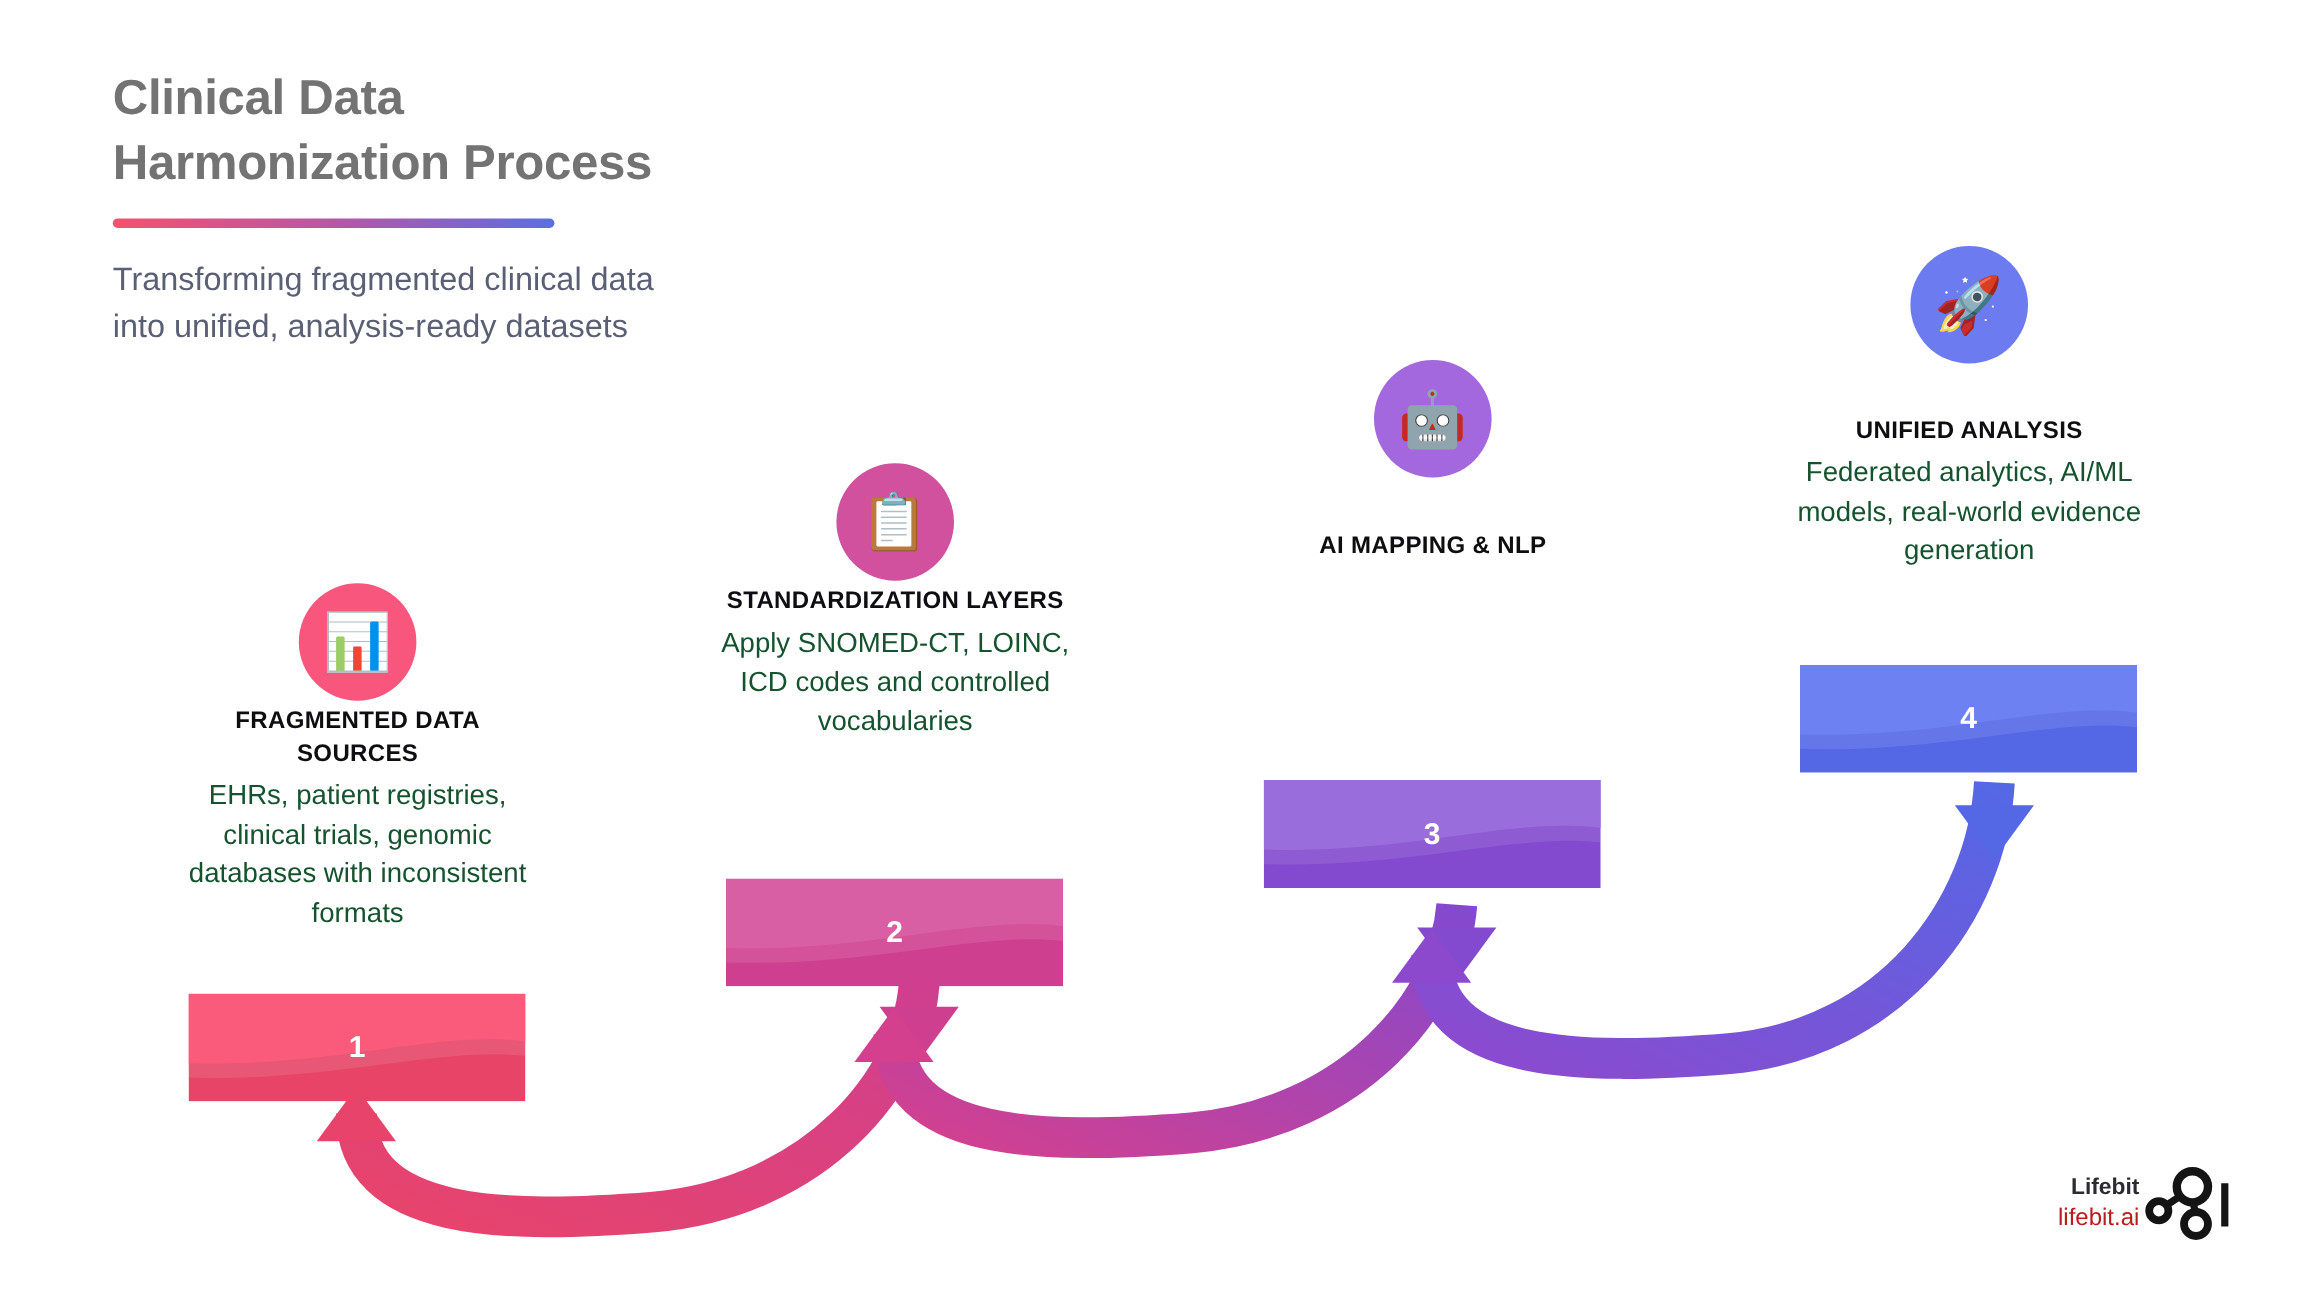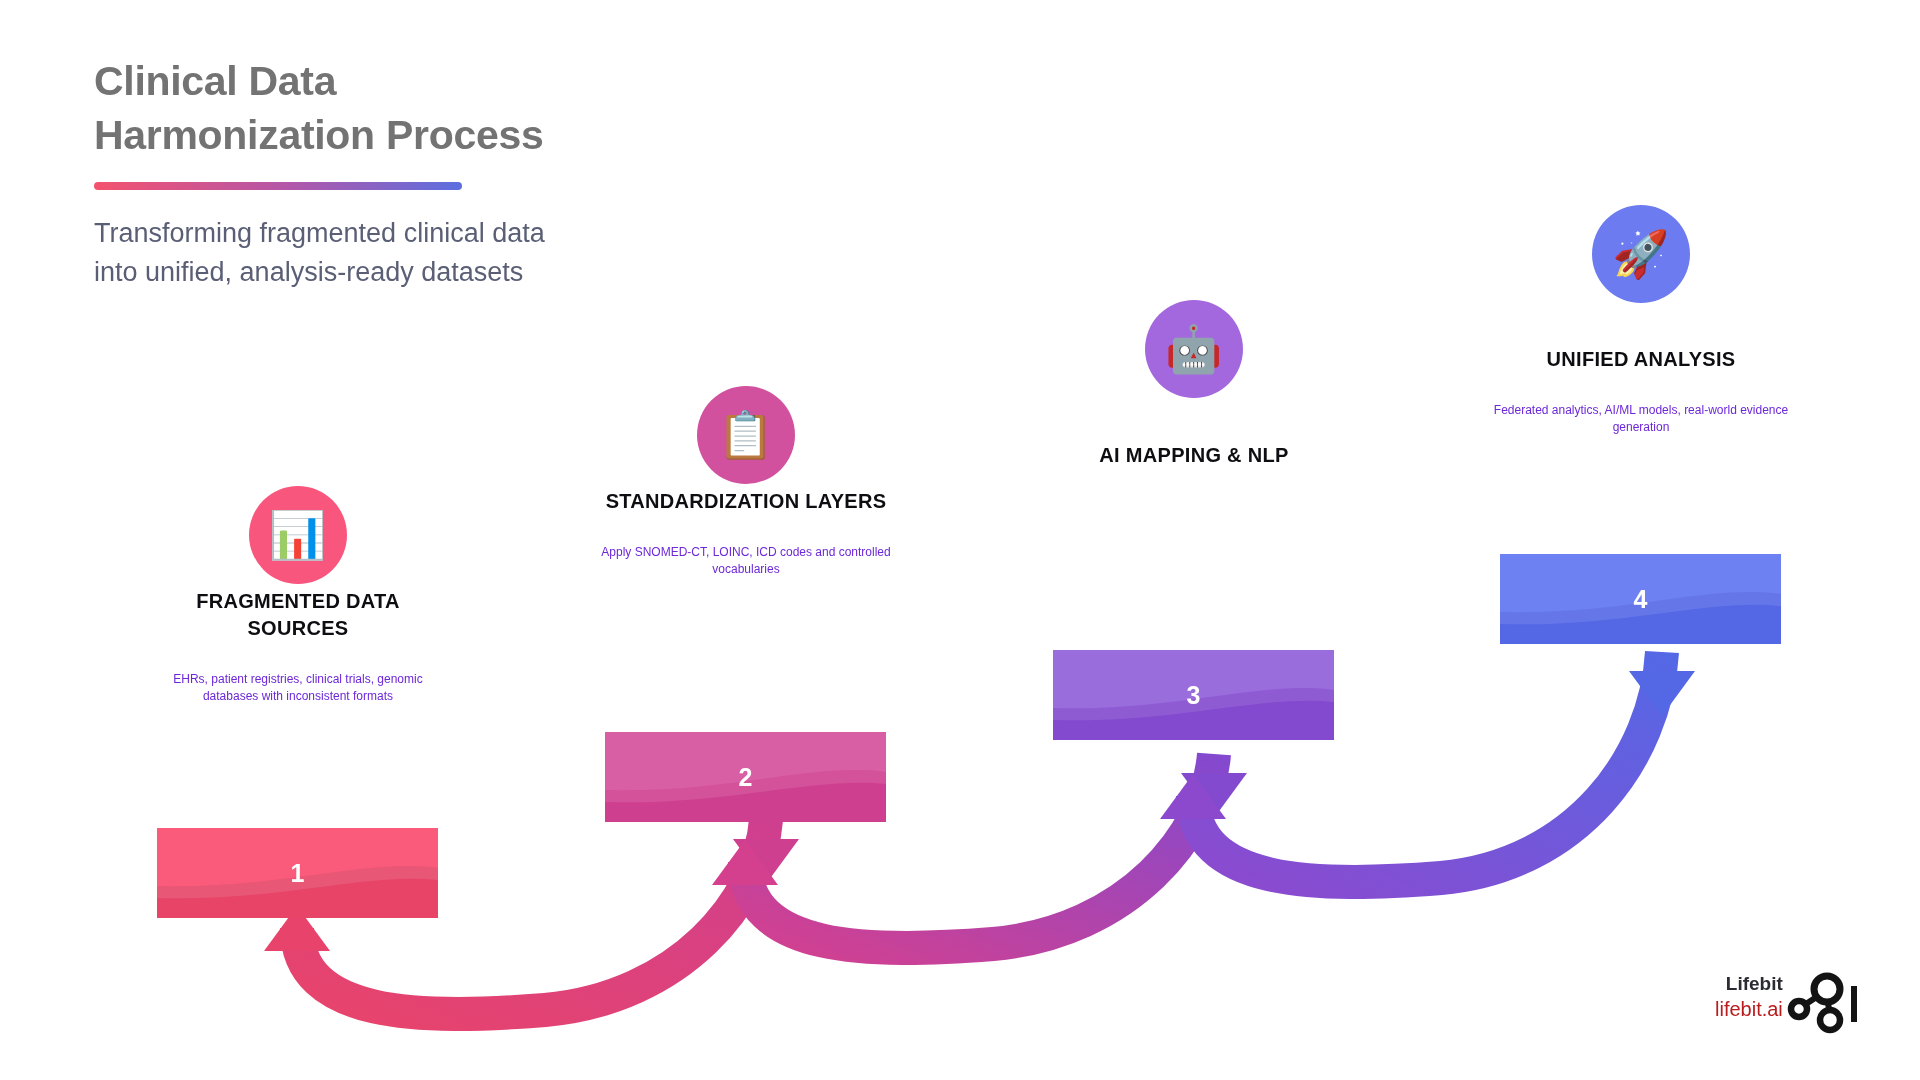--- a/index.html
+++ b/index.html
@@ -85,24 +85,24 @@
     text-align: center;
   }
   .step-title {
     font-size: 20px;
     font-weight: bold;
     color: #0e0e12;
     letter-spacing: 0.3px;
     line-height: 1.35;
   }
   .step-desc {
-    margin-top: 29px;
-    font-size: 12px;
+    margin-top: 4px;
+    font-size: 23px;
     line-height: 1.42;
-    color: #6d28d9;
+    color: #14532d;
   }
 
   
   .step-block {
     position: absolute;
     width: 281px;
     height: 90px;
     overflow: hidden;
   }
   .step-block .band {
@@ -126,21 +126,21 @@
     font-weight: bold;
     z-index: 3;
   }
 
   
   #logo {
     position: absolute;
     left: 1715px;
     top: 972px;
     display: flex;
-    align-items: flex-start;
+    align-items: center;
     gap: 4px;
   }
   #logo-text {
     text-align: right;
   }
   #logo-name {
     font-size: 19px;
     font-weight: bold;
     color: #2b2b33;
     line-height: 1.25;

